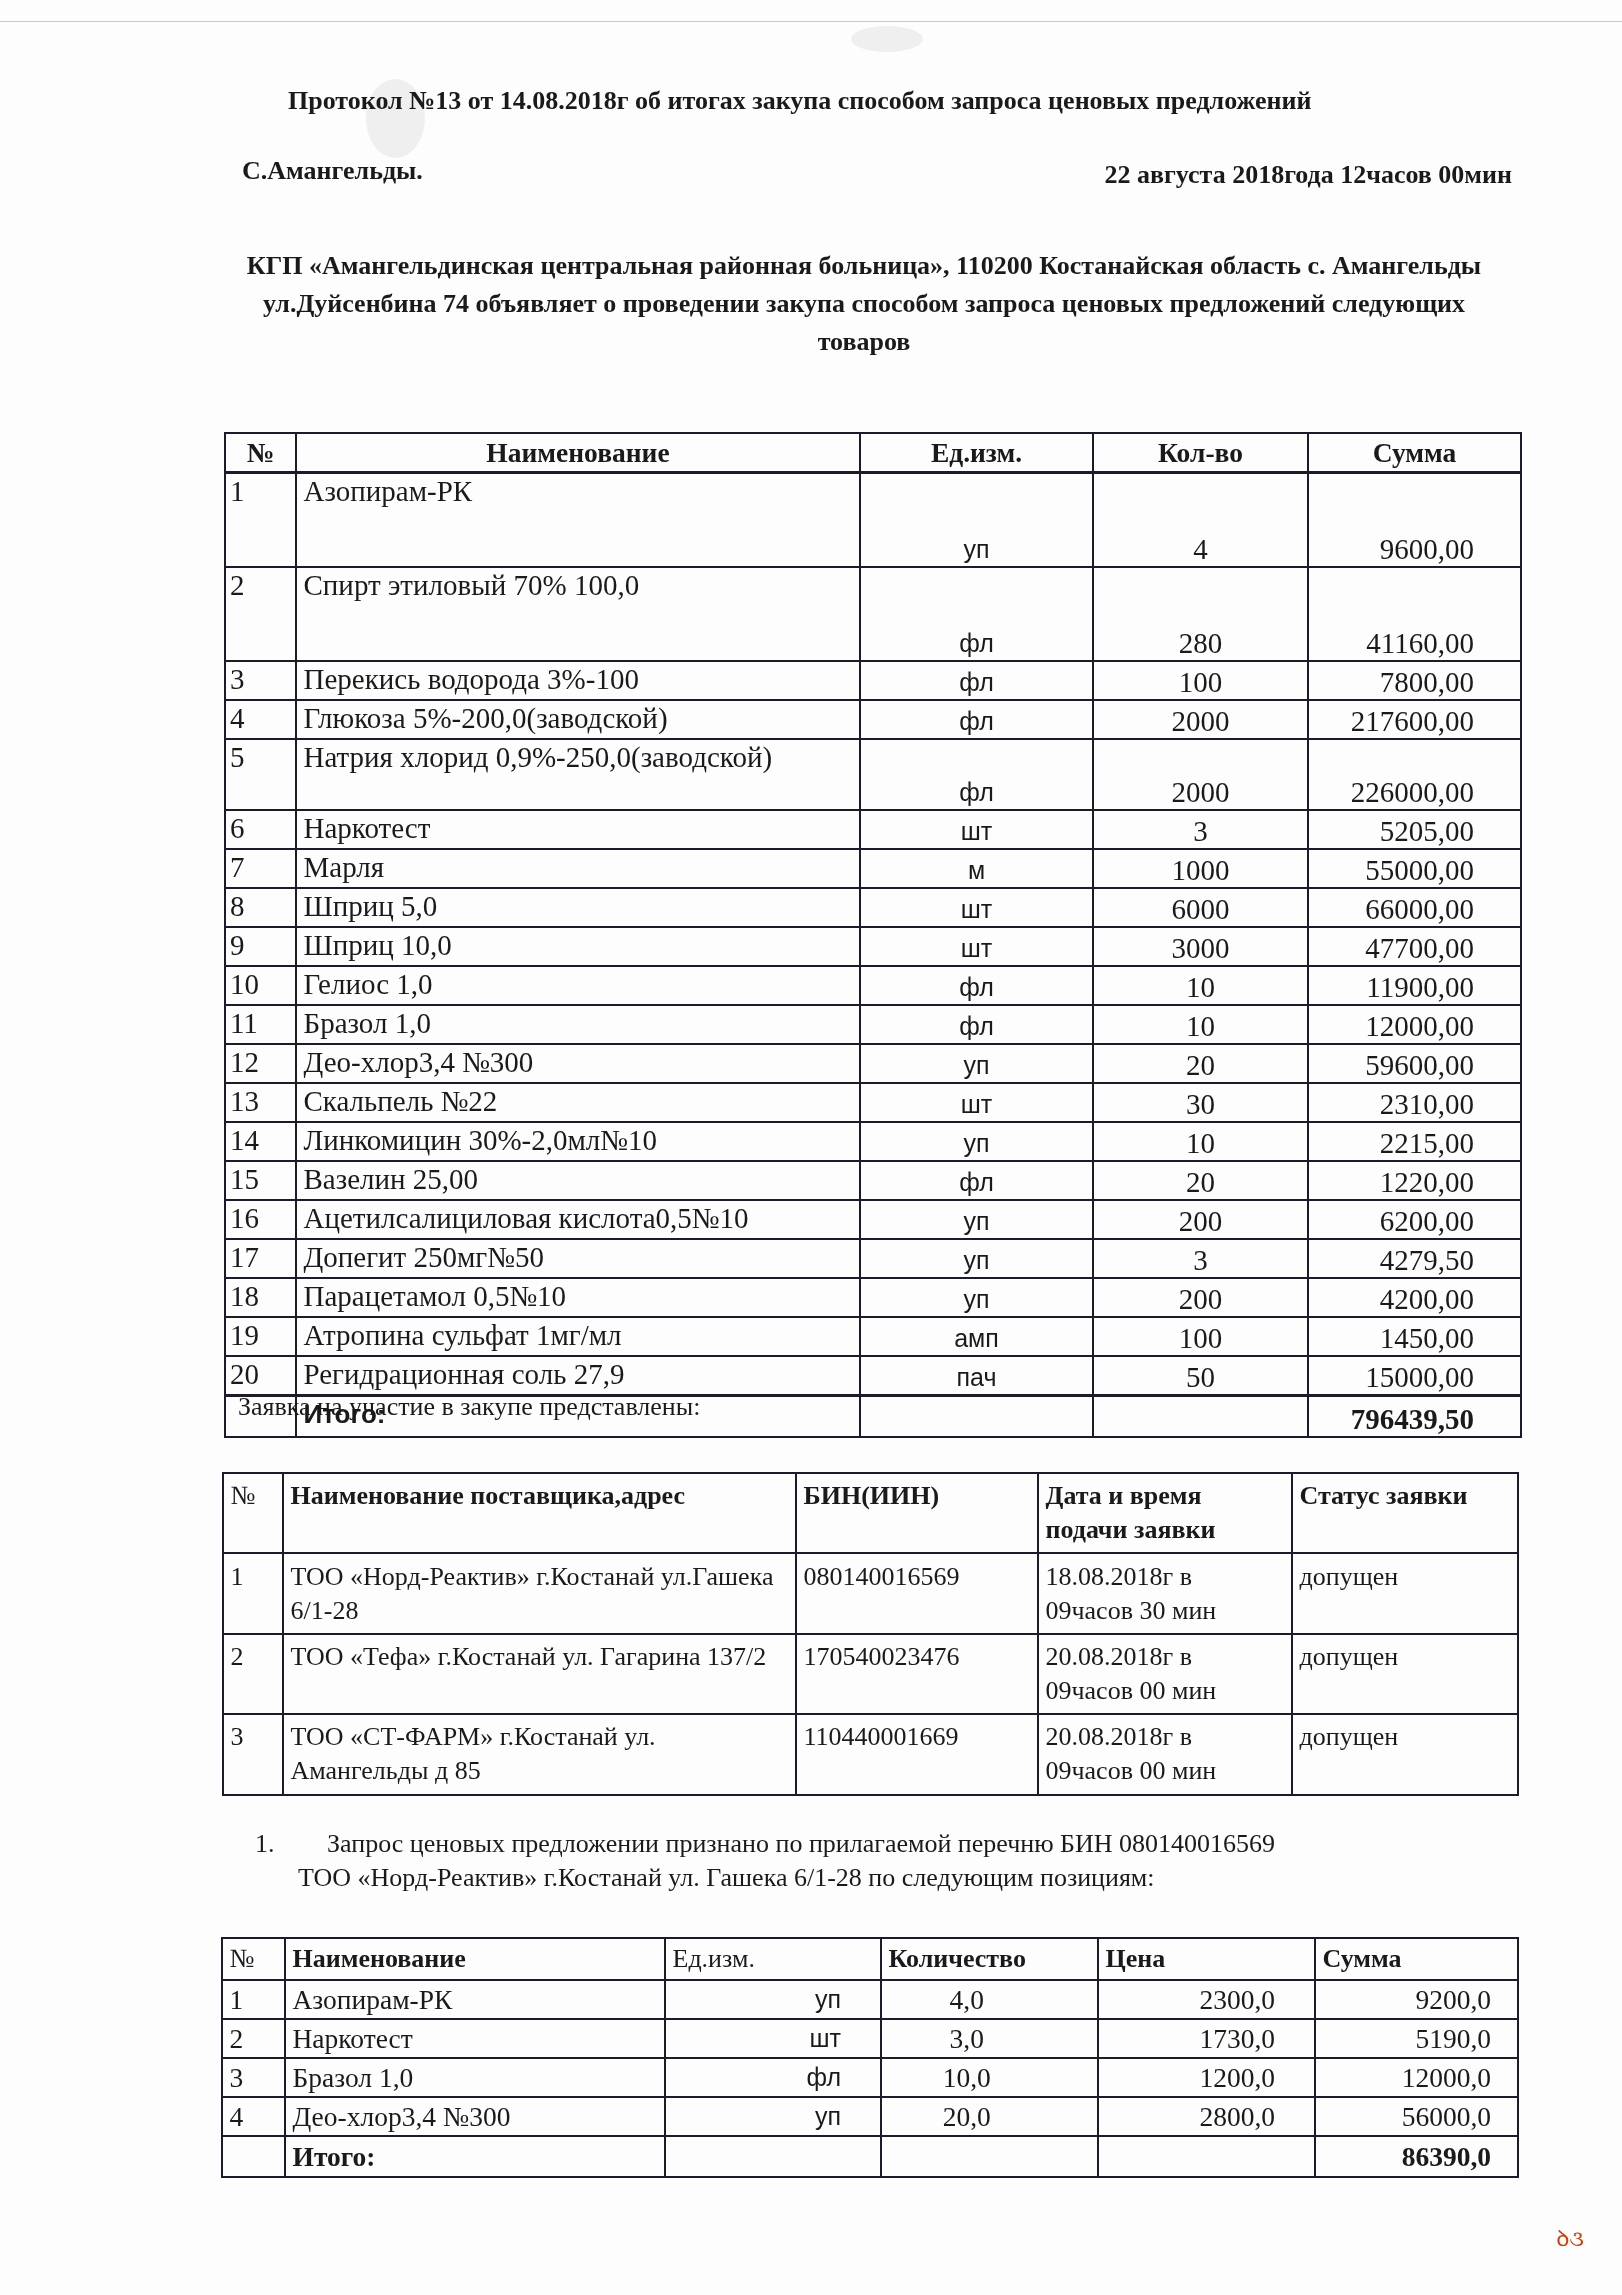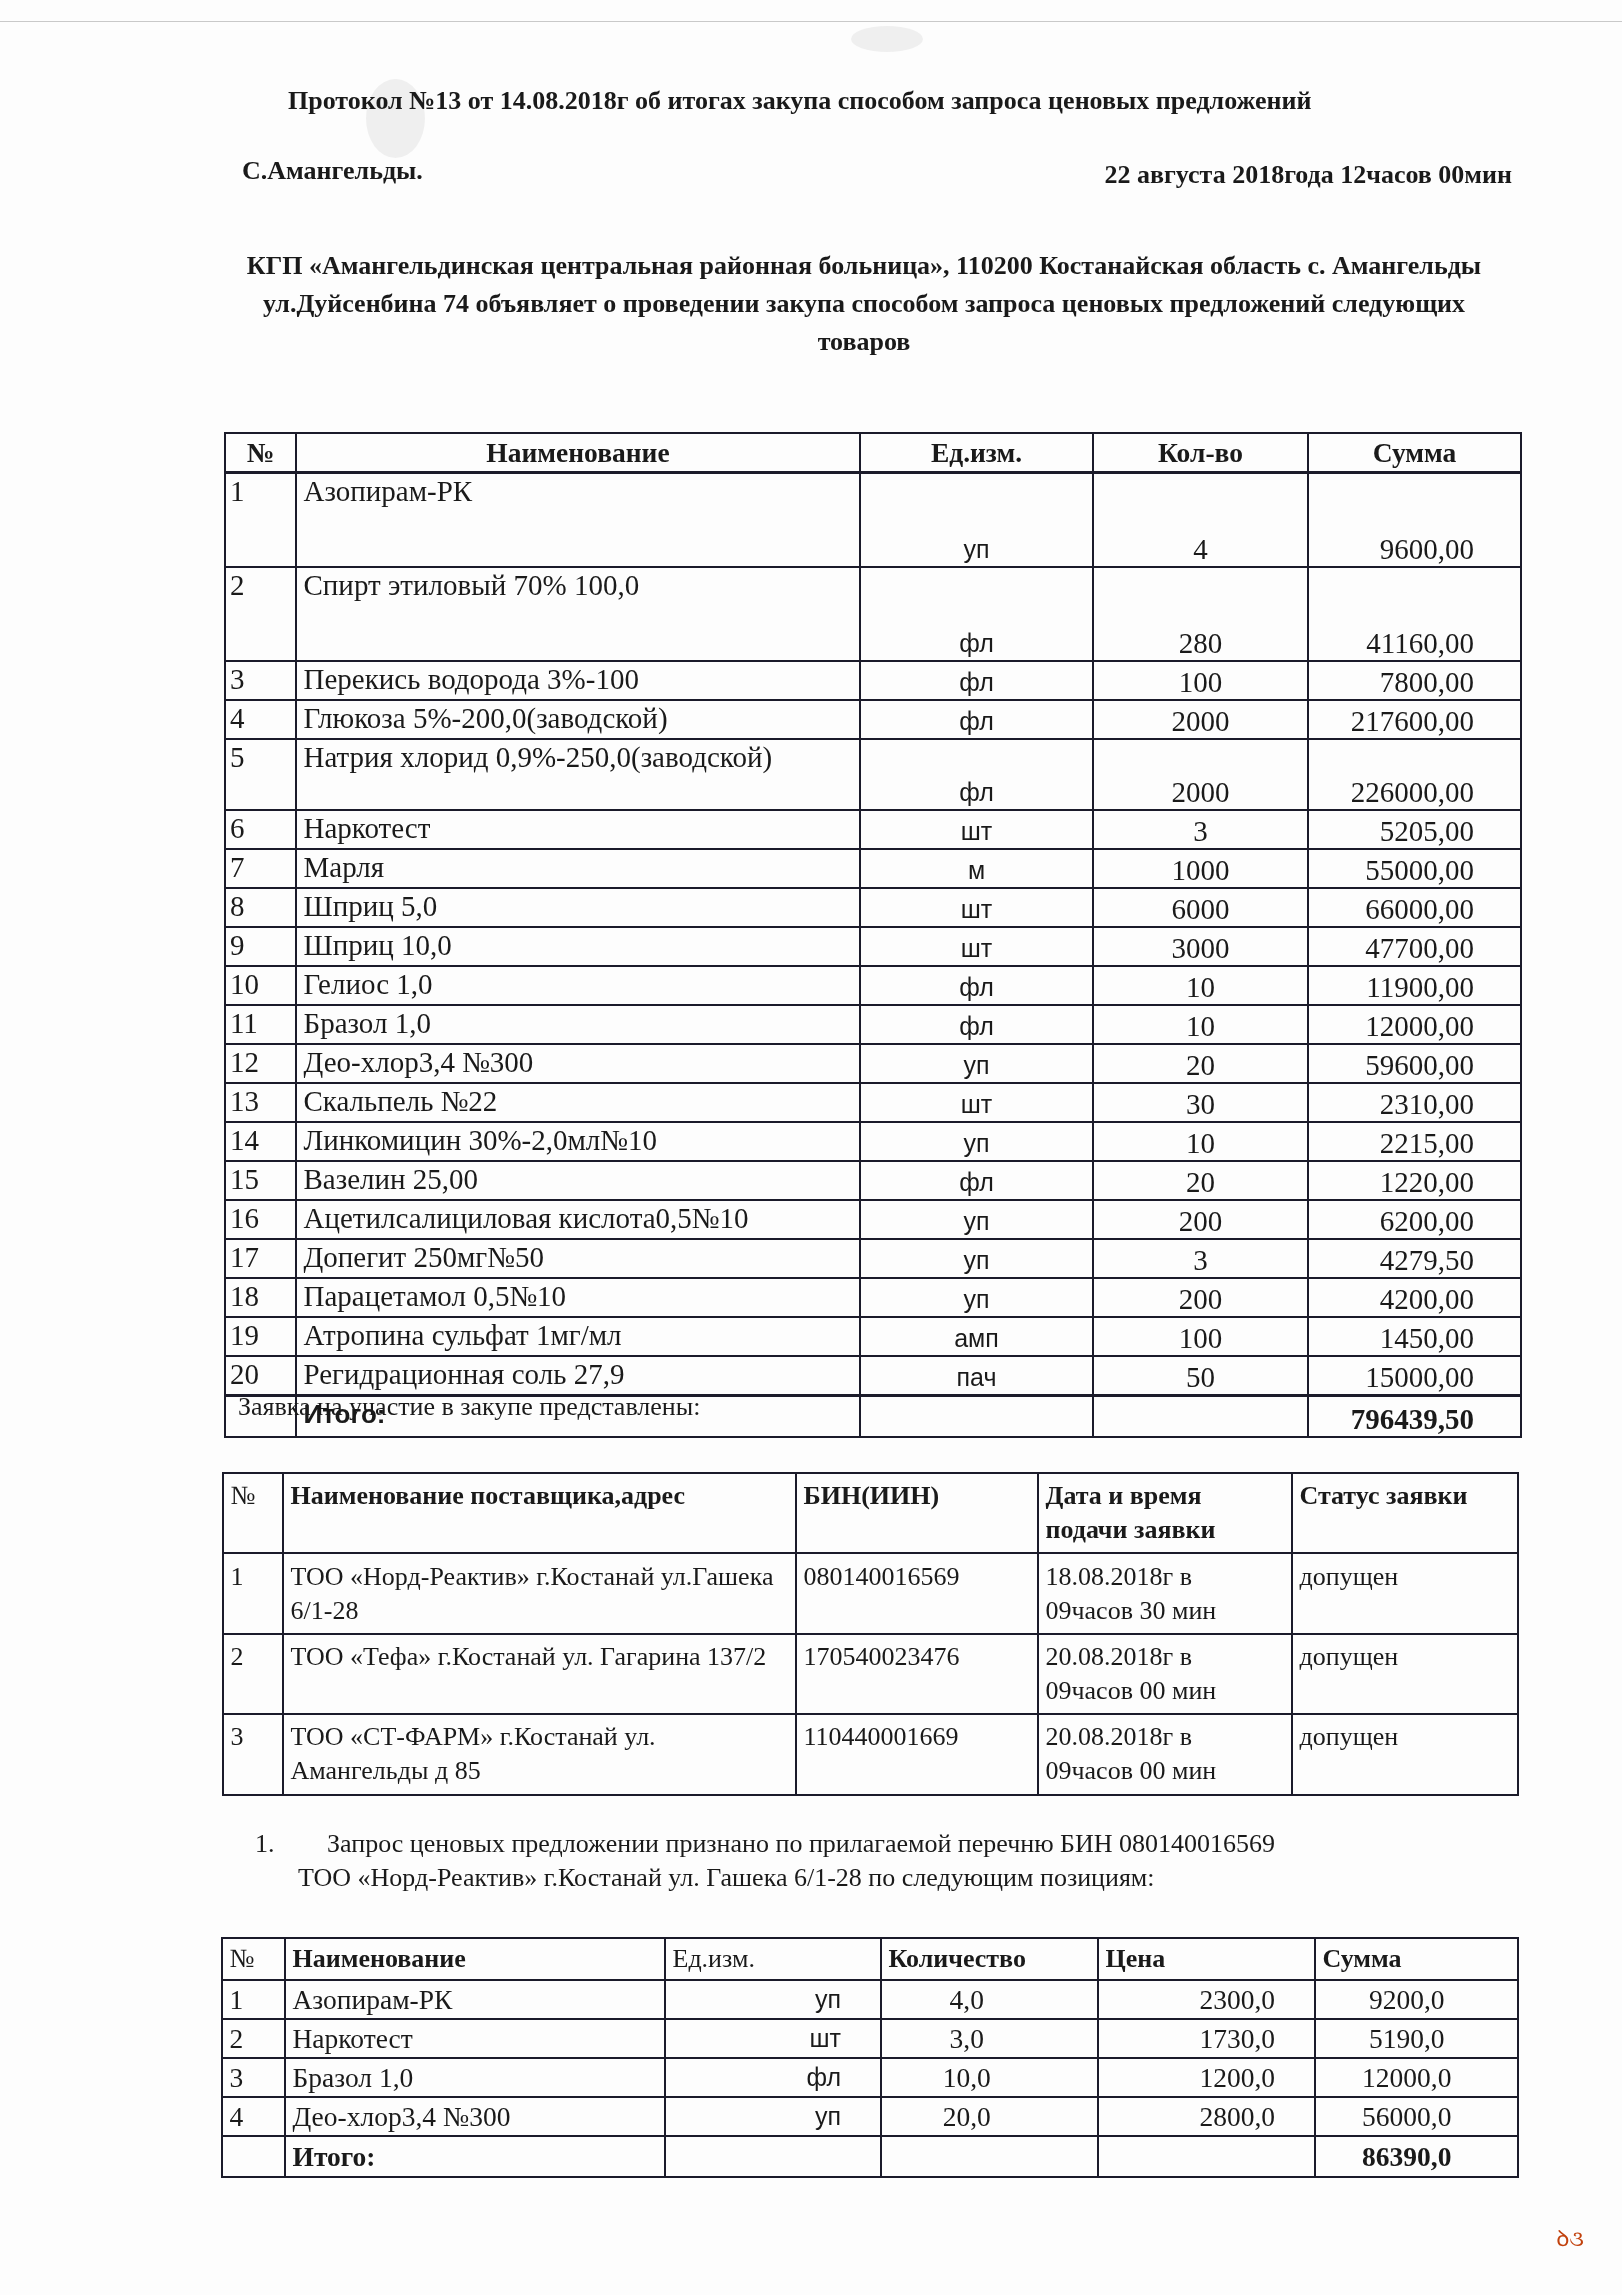--- a/index.html
+++ b/index.html
@@ -47,21 +47,21 @@
   .para .idx { display: inline-block; width: 72px; }
   .para .l2 { padding-left: 43px; }
 
   
   #t3 { left: 221px; top: 1937px; width: 1296px; font-size: 27.5px; }
   #t3 th { font-weight: bold; text-align: left; padding: 1.3px 6.5px; height: 37px; font-size: 26px; }
   #t3 td { padding: 0 6.5px; height: 37px; line-height: 35px; }
   #t3 td.unit { text-align: right; padding-right: 39px; font-family: "Liberation Sans", "DejaVu Sans", sans-serif; font-size: 25px; }
   #t3 td.qty { text-align: center; padding-right: 52px; }
   #t3 td.price { text-align: right; padding-right: 39px; }
-  #t3 td.sum { text-align: center; padding-right: 26px; border-radius: 6px; }
+  #t3 td.sum { text-align: right; padding-right: 26px; border-radius: 6px; }
   #t3 tr.total td { font-weight: bold; height: 39px; }
 
   .smudge { position: absolute; border-radius: 50%; background: rgba(180,180,180,0.18); }
   .doodle { position: absolute; right: 39px; top: 2222px; font-size: 22px; color: #c2410c; }
 </style>
 </head>
 <body>
 
 <div class="scan-top-line"></div>
 <div class="smudge" style="left:366px;top:79px;width:59px;height:79px;"></div>

